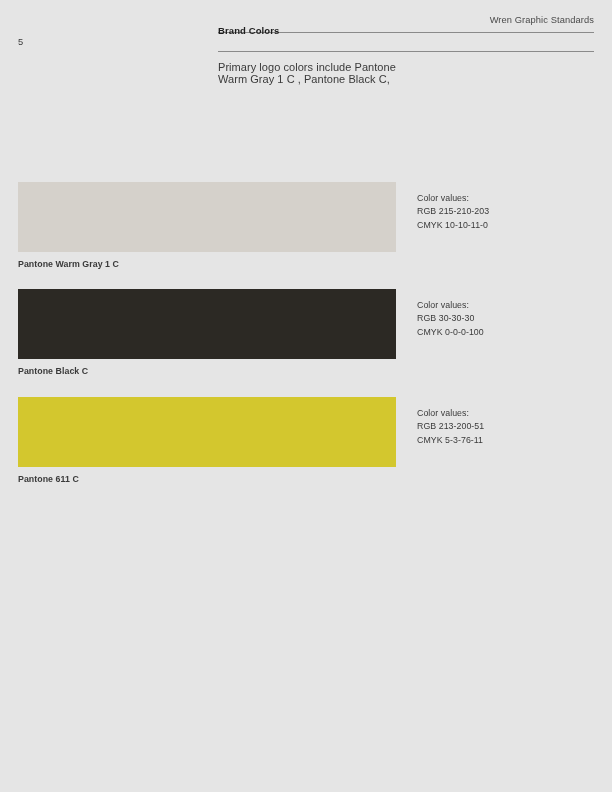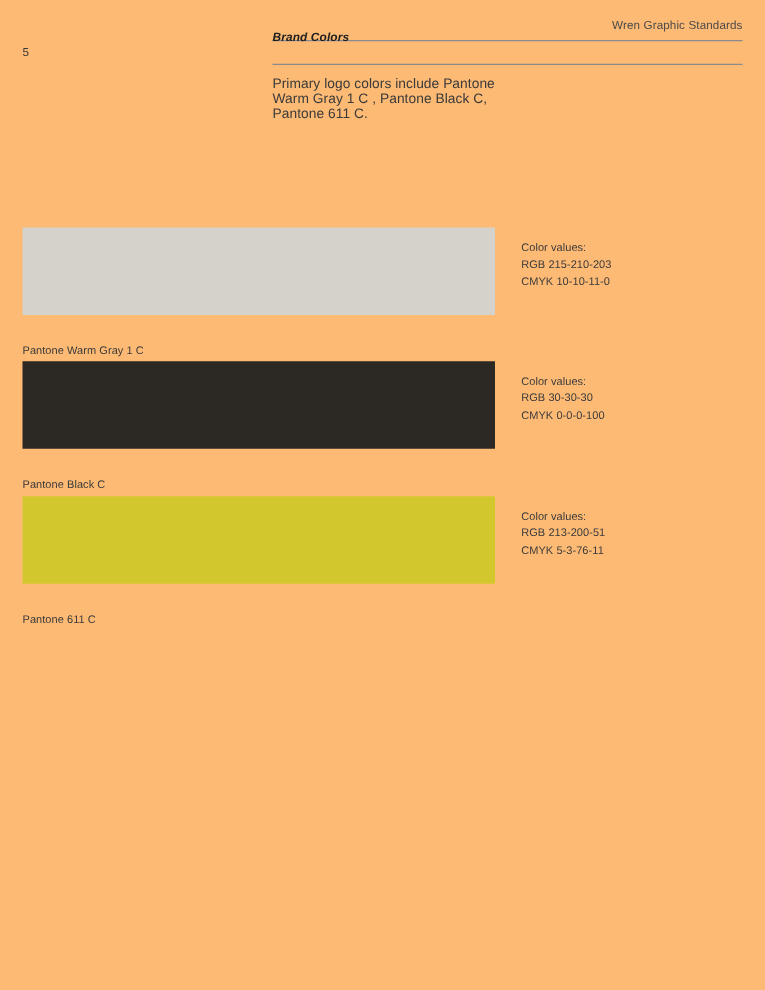--- a/index.html
+++ b/index.html
@@ -14,21 +14,21 @@
     font-family: "Liberation Sans", sans-serif;
     color: #3a3a3a;
     -webkit-font-smoothing: antialiased;
   }
 
   .page {
     position: relative;
     width: 612px;
     height: 792px;
     overflow: hidden;
-    background: #fdba74;
+    background: #e5e5e5;
   }
 
   
   .running-head {
     position: absolute;
     left: 218px;
     top: 14px;
     width: 376px;
     text-align: right;
     font-size: 9.3px;
@@ -59,21 +59,20 @@
 
   .section-title {
     position: absolute;
     left: 218px;
     top: 24px;
     font-size: 9.5px;
     line-height: 13px;
     font-weight: bold;
     letter-spacing: 0.1px;
     color: #1d1d1d;
-    font-style: italic;
   }
 
   .intro {
     position: absolute;
     left: 218px;
     top: 61px;
     width: 200px;
     font-size: 11px;
     line-height: 12.2px;
     letter-spacing: 0.05px;
@@ -95,26 +94,27 @@
     position: absolute;
     left: 18px;
     top: 0;
     width: 378px;
     height: 70px;
   }
 
   .swatch-caption {
     position: absolute;
     left: 18px;
-    top: 92px;
+    top: 76px;
     font-size: 8.8px;
     line-height: 12px;
     letter-spacing: 0.05px;
     color: #3a3a3a;
     white-space: nowrap;
+    font-weight: bold;
   }
 
   .values {
     position: absolute;
     left: 417px;
     top: 10px;
     width: 180px;
     font-size: 8.8px;
     line-height: 13.4px;
     letter-spacing: 0.05px;
@@ -133,21 +133,20 @@
 
   <div class="page-number">5</div>
 
   <div class="section-title">Brand Colors</div>
 
   <div class="rule rule-mid"></div>
 
   <div class="intro">
     <span>Primary logo colors include Pantone</span>
     <span>Warm Gray 1 C , Pantone Black C,</span>
-    <span>Pantone 611 C.</span>
   </div>
 
   <div class="swatch-block b0">
     <div class="swatch" style="background-color: rgb(213, 209, 203);"></div>
     <div class="swatch-caption">Pantone Warm Gray 1 C</div>
     <div class="values">
       <span class="vline">Color values:</span>
       <span class="vline">RGB 215-210-203</span>
       <span class="vline">CMYK 10-10-11-0</span>
     </div>

